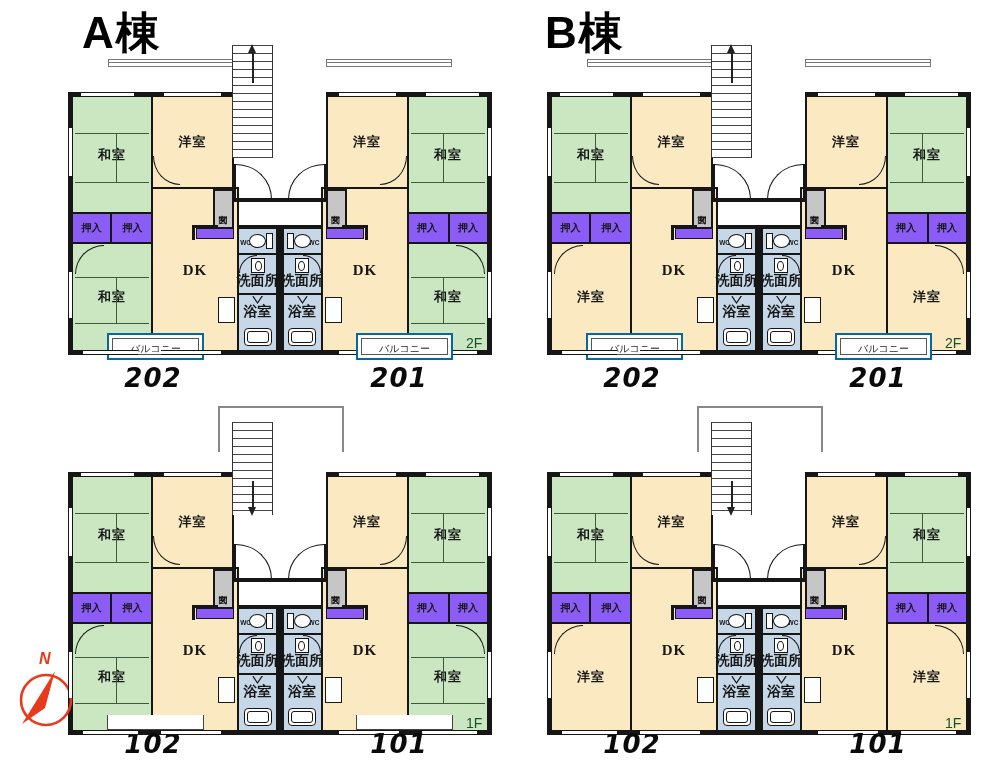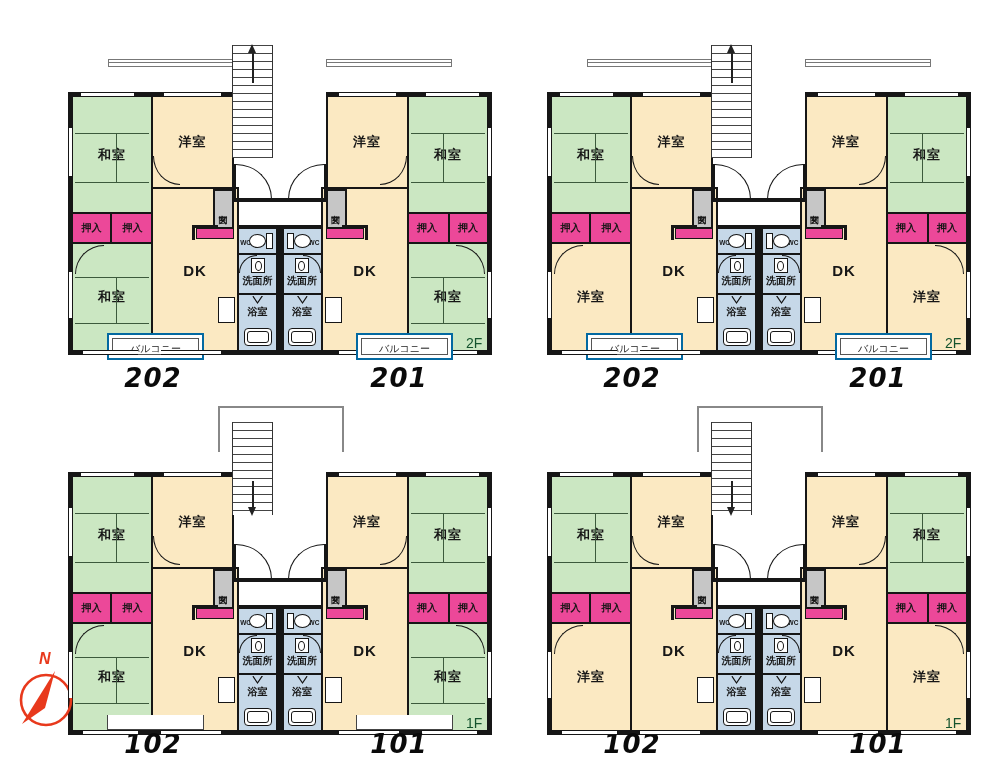--- a/index.html
+++ b/index.html
@@ -7,22 +7,22 @@
           font-family:"Liberation Sans","DejaVu Sans",sans-serif;color:#161616;}
   .title{position:absolute;font-size:44px;font-weight:700;letter-spacing:2px;color:#000;}
   .plan{position:absolute;width:424px;height:263px;}
   
   .unit{position:absolute;top:0;width:212px;height:263px;margin-top:20px;}
   .unit.L{left:0;}
   .unit.R{left:212px;transform:scaleX(-1);}
   
   .rm{position:absolute;box-sizing:border-box;border:2px solid #161616;}
   .green{background:#cbe7c2;}
-  .cream{background:#fbe9c2;}
-  .pink{background:#ec4899;}
+  .cream{background:#fbe9c2;font-family:Liberation Serif, serif;}
+  .pink{background:#8b5cf6;}
   .blue{background:#c6d8e8;}
   .gray{background:#c6c6c6;}
   .white{background:#fff;}
   
   .r-wn{left:0;top:0;width:85px;height:122px;border-left-width:5px;border-top-width:5px;}
   .r-o1{left:0;top:120px;width:44px;height:32px;border-left-width:5px;}
   .r-o2{left:42px;top:120px;width:45px;height:32px;}
   .r-rb{left:0;top:150px;width:85px;height:113px;border-left-width:5px;border-bottom-width:5px;}
   .r-yo{left:83px;top:0;width:83px;height:97px;border-top-width:5px;}
   .r-dk{left:83px;top:95px;width:88px;height:168px;border-bottom-width:5px;}
@@ -34,21 +34,21 @@
   .r-wm{left:150px;top:205px;width:17px;height:26px;border-width:1.4px;}
   .lwall{position:absolute;left:124px;top:133px;width:26px;height:15px;box-sizing:border-box;
          border-left:3px solid #161616;border-top:3px solid #161616;}
   
   .t{position:absolute;left:50%;top:50%;transform:translate(-50%,-50%);font-weight:600;
      white-space:nowrap;color:#161616;}
   .unit.R .t{transform:translate(-50%,-50%) scaleX(-1);}
   .sz13{font-size:13px;letter-spacing:1px;}
   .szdk{font-size:15px;letter-spacing:1px;font-weight:700;}
   .sz10{font-size:10px;}
-  .sz9{font-size:10px;}
+  .sz9{font-size:14px;}
   .sz7{font-size:6.5px;}
   .szg{font-size:8.5px;writing-mode:vertical-rl;letter-spacing:1px;}
   .pos-wc{left:18%;top:53%;}
   .pos-top{top:30%;}
   .pos-bot{top:68%;}
   
   .tatami::before{content:"";position:absolute;left:2px;right:2px;top:31%;border-top:1px solid #3c5a3c;}
   .tatami::after{content:"";position:absolute;left:2px;right:2px;bottom:25%;border-top:1px solid #3c5a3c;}
   .tln{position:absolute;left:55%;top:31%;height:44%;border-left:1px solid #3c5a3c;}
   .cream .tln,.cream.tatami::before,.cream.tatami::after{display:none;}
@@ -114,20 +114,22 @@
   
   .compass{position:absolute;left:12px;top:650px;width:80px;height:100px;}
   .compass .n{position:absolute;left:27px;top:0;color:#e8391c;font-weight:700;font-style:italic;font-size:16px;}
   .compass svg{position:absolute;left:2px;top:16px;}
 </style>
 </head>
 <body>
 
 <div class="canvas">
 
+  <div class="title" style="left:82px;top:4px;">A棟</div>
+  <div class="title" style="left:545px;top:4px;">B棟</div>
 
   <div class="plan f2" style="left:68px;top:72px;">
     <div class="unit L">
   <div class="rm green tatami r-wn">
     <span class="t sz13">和室</span>
     <i class="tln"></i>
   </div>
   <div class="rm pink r-o1">
     <span class="t sz10">押入</span>
   </div>

